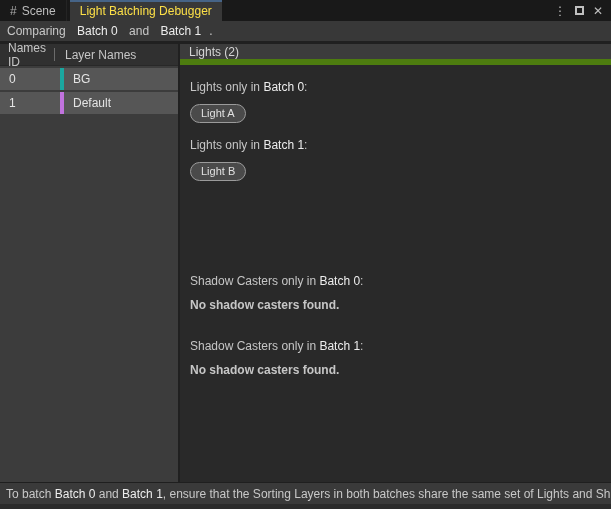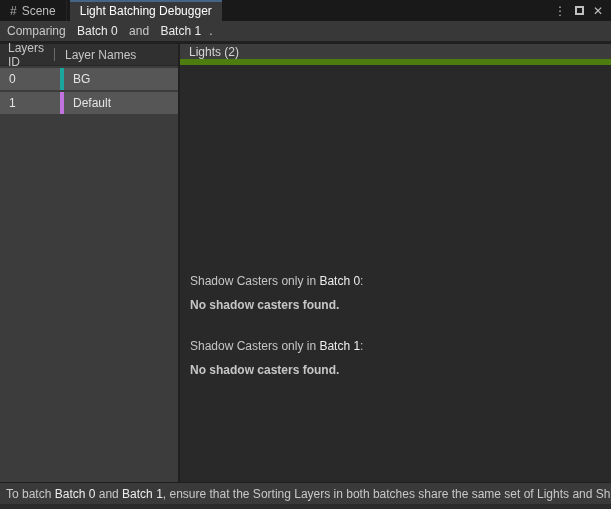--- a/index.html
+++ b/index.html
@@ -16,21 +16,21 @@
   .tabbar {
     height: 21px; background: #191919;
     display: flex; align-items: stretch; flex-shrink: 0;
   }
   .tab {
     display: flex; align-items: center;
     padding: 0 10px; position: relative;
     color: #BDBDBD; cursor: default;
   }
   .tab.inactive { background: #191919; border-right: 1px solid #242424; }
-  .tab.active { background: #383838; color: #ffffff; min-width: 150px; justify-content: center; margin-left: 3px; }
+  .tab.active { background: #383838; color: #fde047; min-width: 150px; justify-content: center; margin-left: 3px; }
   .tab-accent { position: absolute; top: 0; left: 0; right: 0; height: 2px; }
   .tab-icon { margin-right: 5px; color: #ABABAB; font-size: 12px; }
   .tabbar-spacer { flex: 1; }
   .winctl { display: flex; align-items: center; gap: 9px; padding-right: 8px; color: #BFBFBF; }
   .winctl .glyph { font-size: 12px; line-height: 1; cursor: default; }
   .maxbox { width: 9px; height: 9px; border: 2px solid #BFBFBF; display: inline-block; cursor: default; }
   
   .comparing-bar {
     height: 21px; background: #383838; flex-shrink: 0;
     display: flex; align-items: center; padding: 0 7px;
@@ -113,41 +113,55 @@
       <b class="nowrap">Batch 0</b>
       <span class="nowrap"> and </span>
       <b class="nowrap">Batch 1</b>
       <span class="nowrap">.</span>
   </div>
 
   <div class="main">
 
     <div class="left-panel">
       <div class="table-header">
-        <span class="col-id">Layers ID</span>
+        <span class="col-id">Names ID</span>
         <span class="col-divider"></span>
         <span class="col-name">Layer Names</span>
       </div>
       <div class="batch-row">
         <span class="cell-id">0</span>
         <span class="stripe" style="background: rgb(27, 167, 160);"></span>
         <span class="cell-name">BG</span>
       </div>
       <div class="batch-row">
         <span class="cell-id">1</span>
         <span class="stripe" style="background: rgb(193, 115, 222);"></span>
         <span class="cell-name">Default</span>
       </div>
     </div>
 
     <div class="right-panel">
 
       <div class="section section-lights">
         <div class="section-header">
           <span>Lights (2)</span>
+        </div>
+        <div class="section-body">
+          <div class="group-label">
+            <span class="nowrap">Lights only in </span><b class="nowrap">Batch 0</b><span class="nowrap">:</span>
+          </div>
+          <div>
+            <span class="pill">Light A</span>
+          </div>
+          <div class="group-label">
+            <span class="nowrap">Lights only in </span><b class="nowrap">Batch 1</b><span class="nowrap">:</span>
+          </div>
+          <div>
+            <span class="pill">Light B</span>
+          </div>
         </div>
       </div>
 
       <div class="section section-shadows">
         <div class="section-body">
           <div class="group-label">
             <span class="nowrap">Shadow Casters only in </span><b class="nowrap">Batch 0</b><span class="nowrap">:</span>
           </div>
           <div class="empty-msg">No shadow casters found.</div>
           <div class="group-label">

